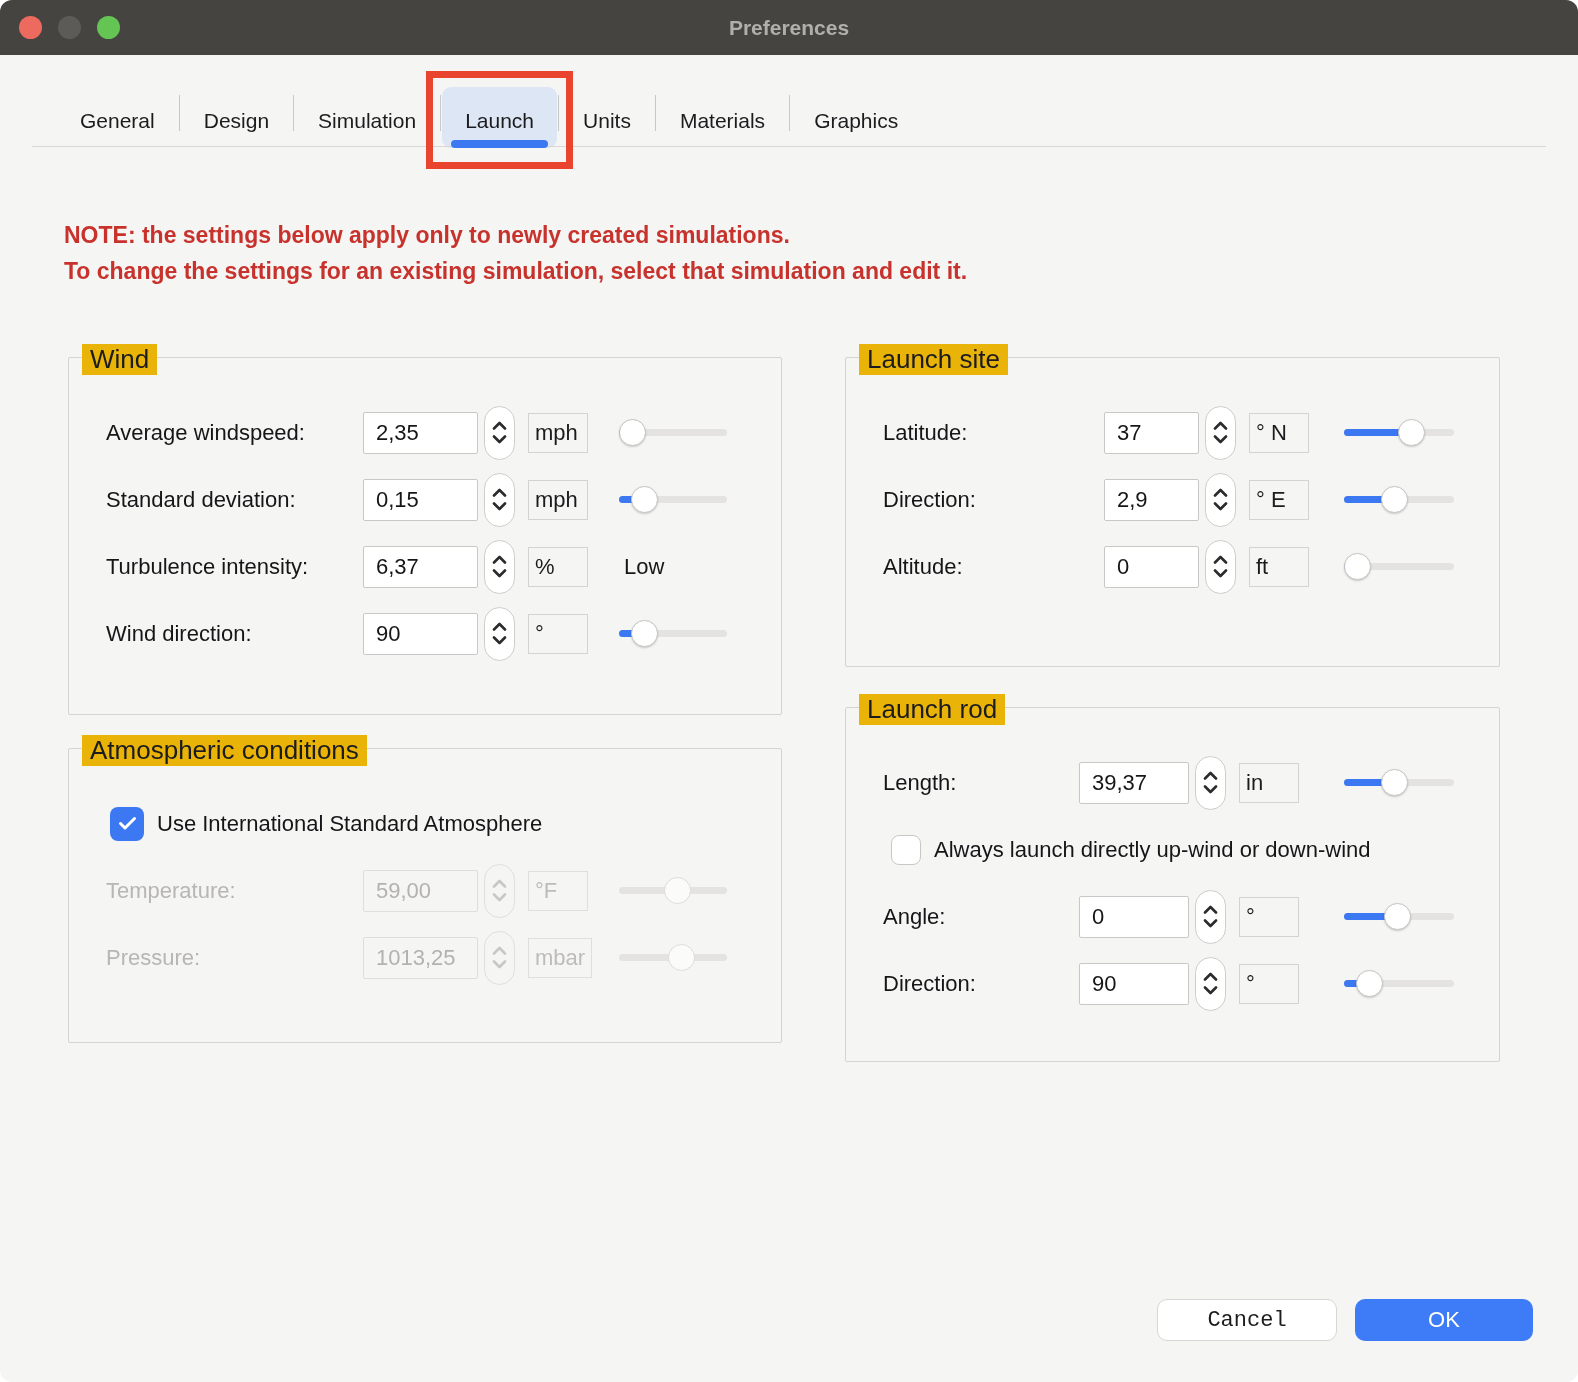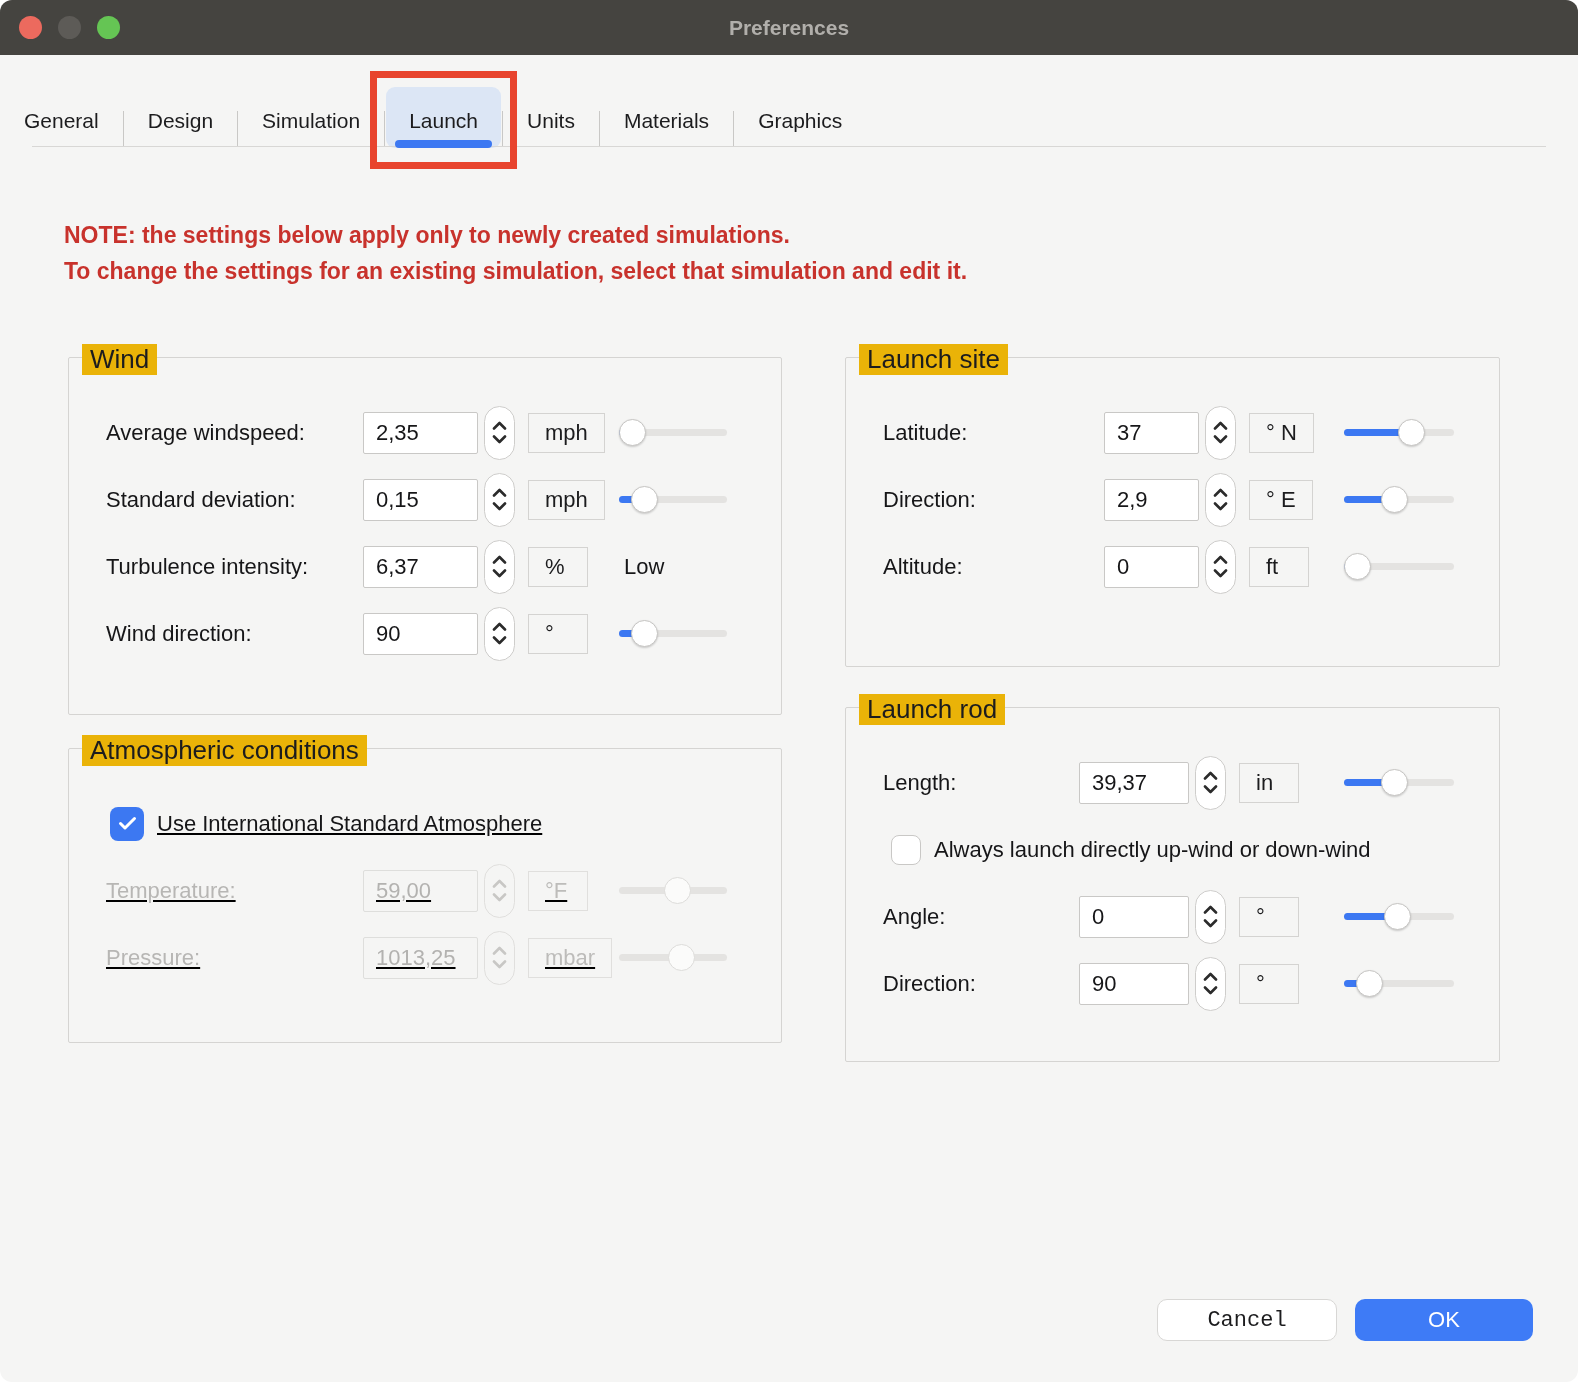--- a/index.html
+++ b/index.html
@@ -8,59 +8,59 @@
   
   .titlebar{height:55px;background:var(--c-titlebar,#454440);display:flex;align-items:center;justify-content:center;position:relative;}
   .traffic{position:absolute;left:19px;top:16px;display:flex;gap:16px;}
   .light{width:23px;height:23px;border-radius:50%;}
   .light.close{background:var(--c-traffic-close,#ec6a5e);}
   .light.minimize{background:var(--c-traffic-minimize,#5d5b57);}
   .light.zoom{background:var(--c-traffic-zoom,#65c554);}
   .title{font-size:21px;font-weight:bold;color:#b1afab;}
 
   
-  .tabbar{display:flex;align-items:flex-end;height:52px;margin-top:40px;position:relative;}
+  .tabbar{display:flex;align-items:flex-start;height:52px;margin-top:40px;padding-left:56px;position:relative;}
   .tabbar::after{content:"";position:absolute;left:32px;right:32px;bottom:0;height:1px;background:#d8d7d5;}
   .tab{height:52px;display:flex;align-items:center;padding:0 24px;font-size:21px;color:#1c1c1e;position:relative;cursor:default;}
   .tab-sep{width:1px;height:36px;background:#c9c8c6;flex-shrink:0;}
   .tab.selected::before{content:"";position:absolute;inset:-8px 1px -1px 1px;background:var(--c-tab-selected-bg,#dce6f5);border-radius:9px;z-index:0;}
   .tab.selected::after{content:"";position:absolute;left:10px;right:10px;bottom:-1px;height:8px;border-radius:4px;background:var(--c-accent,#3c78f2);z-index:1;}
   .tab .tab-label{position:relative;z-index:2;}
   .annotation-box{position:absolute;inset:-24px -15px -22px -15px;border:7px solid var(--c-annotation-red,#e8442e);z-index:3;pointer-events:none;}
 
   
   .note{margin:70px 0 0 64px;font-size:23px;font-weight:bold;color:var(--c-note-red,#c8322c);line-height:36px;}
 
   
   .content{display:flex;justify-content:space-between;margin:68px 78px 0 68px;}
   .col-left{width:714px;}
   .col-right{width:655px;}
 
   .group{position:relative;border:1px solid #d5d4d2;border-radius:2px;padding:41px 0 0 37px;box-sizing:border-box;background:transparent;}
   .group-title{position:absolute;top:-14px;left:13px;background:#eab308;padding:0 8px;font-size:26px;color:#1c1c1e;}
   .group-wind{height:358px;}
-  .group-atm{height:295px;margin-top:33px;text-decoration:underline;}
+  .group-atm{height:295px;margin-top:33px;}
   .group-site{height:310px;}
   .group-rod{height:355px;margin-top:40px;}
 
   
   .row{display:flex;align-items:center;height:67px;padding-right:0;}
   .flabel{font-size:22px;color:#161618;flex-shrink:0;}
   .col-left .flabel{width:257px;}
   .col-right .flabel{width:221px;}
   .group-rod .flabel{width:196px;}
 
   .vbox{height:42px;border:1.5px solid #c9c8c6;background:#fff;border-radius:2px;font-size:22px;color:#161618;padding:0 12px;box-sizing:border-box;outline:none;flex-shrink:0;font-family:"Liberation Sans",sans-serif;}
   .col-left .vbox{width:115px;}
   .col-right .vbox{width:95px;}
   .group-rod .vbox{width:110px;}
 
   .spinner{width:31px;height:54px;margin-left:6px;border:1.5px solid #cecdcb;background:#fff;border-radius:16px;display:flex;flex-direction:column;align-items:center;justify-content:center;gap:5px;box-sizing:border-box;color:#2b2b2b;flex-shrink:0;}
 
-  .unit{height:40px;min-width:60px;margin-left:13px;border:1.5px solid #d4d3d1;font-size:22px;color:#1c1c1e;display:flex;align-items:center;padding:0 16px;box-sizing:border-box;flex-shrink:0;white-space:nowrap;}
+  .unit{height:40px;min-width:60px;margin-left:13px;border:1.5px solid #d4d3d1;font-size:22px;color:#1c1c1e;display:flex;align-items:center;padding:0 6px;box-sizing:border-box;flex-shrink:0;white-space:nowrap;}
 
   .slider-wrap{position:relative;height:28px;flex-shrink:0;--f:0;}
   .col-left .slider-wrap{width:108px;margin-left:auto;margin-right:54px;}
   .col-right .slider-wrap{width:110px;margin-left:auto;margin-right:45px;}
   .track{position:absolute;top:10px;left:0;right:0;height:7px;border-radius:4px;background:#e4e3e1;}
   .fill{position:absolute;top:10px;left:0;height:7px;border-radius:4px;background:var(--c-accent,#3c78f2);width:calc((100% - 27px) * var(--f) + 14px);}
   .thumb{position:absolute;top:0;width:27px;height:27px;border-radius:50%;background:#fff;border:1.5px solid #c6c5c3;box-sizing:border-box;left:calc((100% - 27px) * var(--f));box-shadow:0 1px 2px rgba(0,0,0,0.18);}
   .level{font-size:22px;color:#161618;margin-left:36px;}
 
   

